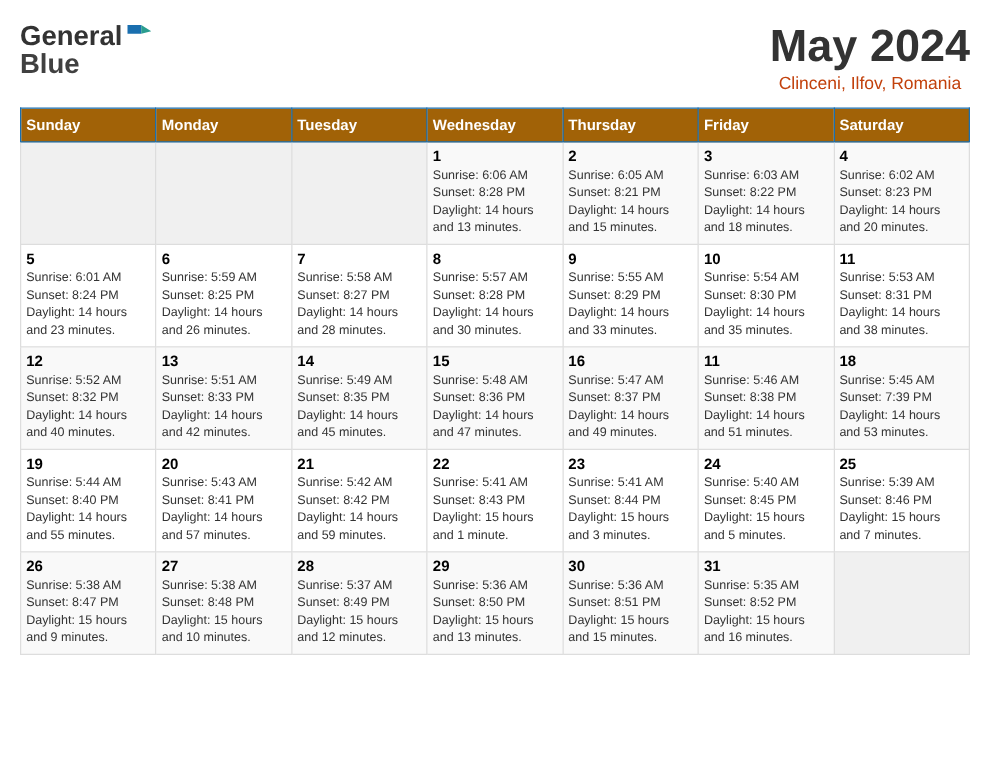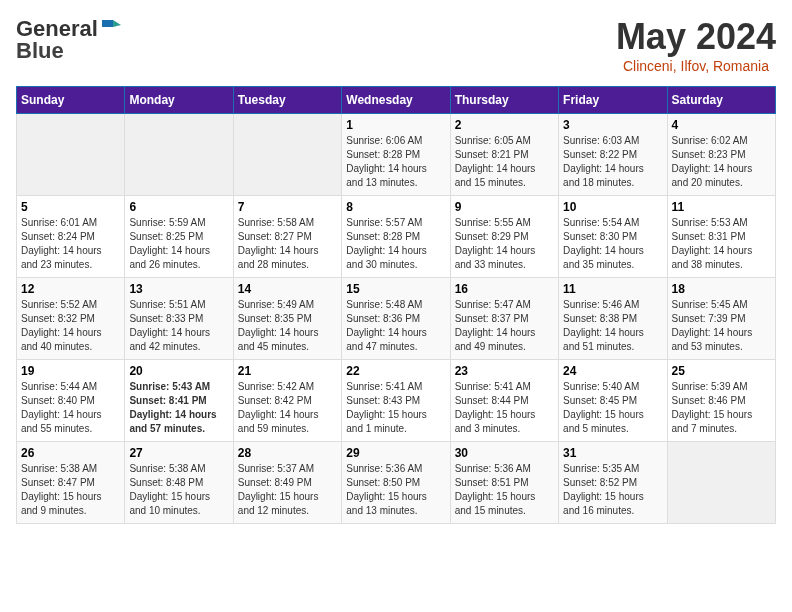--- a/index.html
+++ b/index.html
@@ -32,21 +32,21 @@
     .title-location {
       font-size: 14px;
       color: #c2410c;
     }
     .calendar-table {
       width: 100%;
       border-collapse: collapse;
       font-size: 11px;
     }
     .calendar-table thead tr {
-      background: #4c1d95;
+      background: #a16207;
       color: #fff;
     }
     .calendar-table thead th {
       padding: 6px 4px;
       text-align: left;
       font-size: 12px;
       border: 1px solid #1a6faf;
     }
     .calendar-table tbody tr {
       background: #fff;
@@ -247,21 +247,21 @@
       <tr>
         <td>
           <span class="day-number">19</span>
           <div class="day-content" style="white-space: pre-line;">Sunrise: 5:44 AM
 Sunset: 8:40 PM
 Daylight: 14 hours
 and 55 minutes.</div>
         </td>
         <td>
           <span class="day-number">20</span>
-          <div class="day-content" style="white-space: pre-line; font-weight: bold;">Sunrise: 5:43 AM
+          <div class="day-content" style="white-space: pre-line;">Sunrise: 5:43 AM
 Sunset: 8:41 PM
 Daylight: 14 hours
 and 57 minutes.</div>
         </td>
         <td>
           <span class="day-number">21</span>
           <div class="day-content" style="white-space: pre-line;">Sunrise: 5:42 AM
 Sunset: 8:42 PM
 Daylight: 14 hours
 and 59 minutes.</div>

